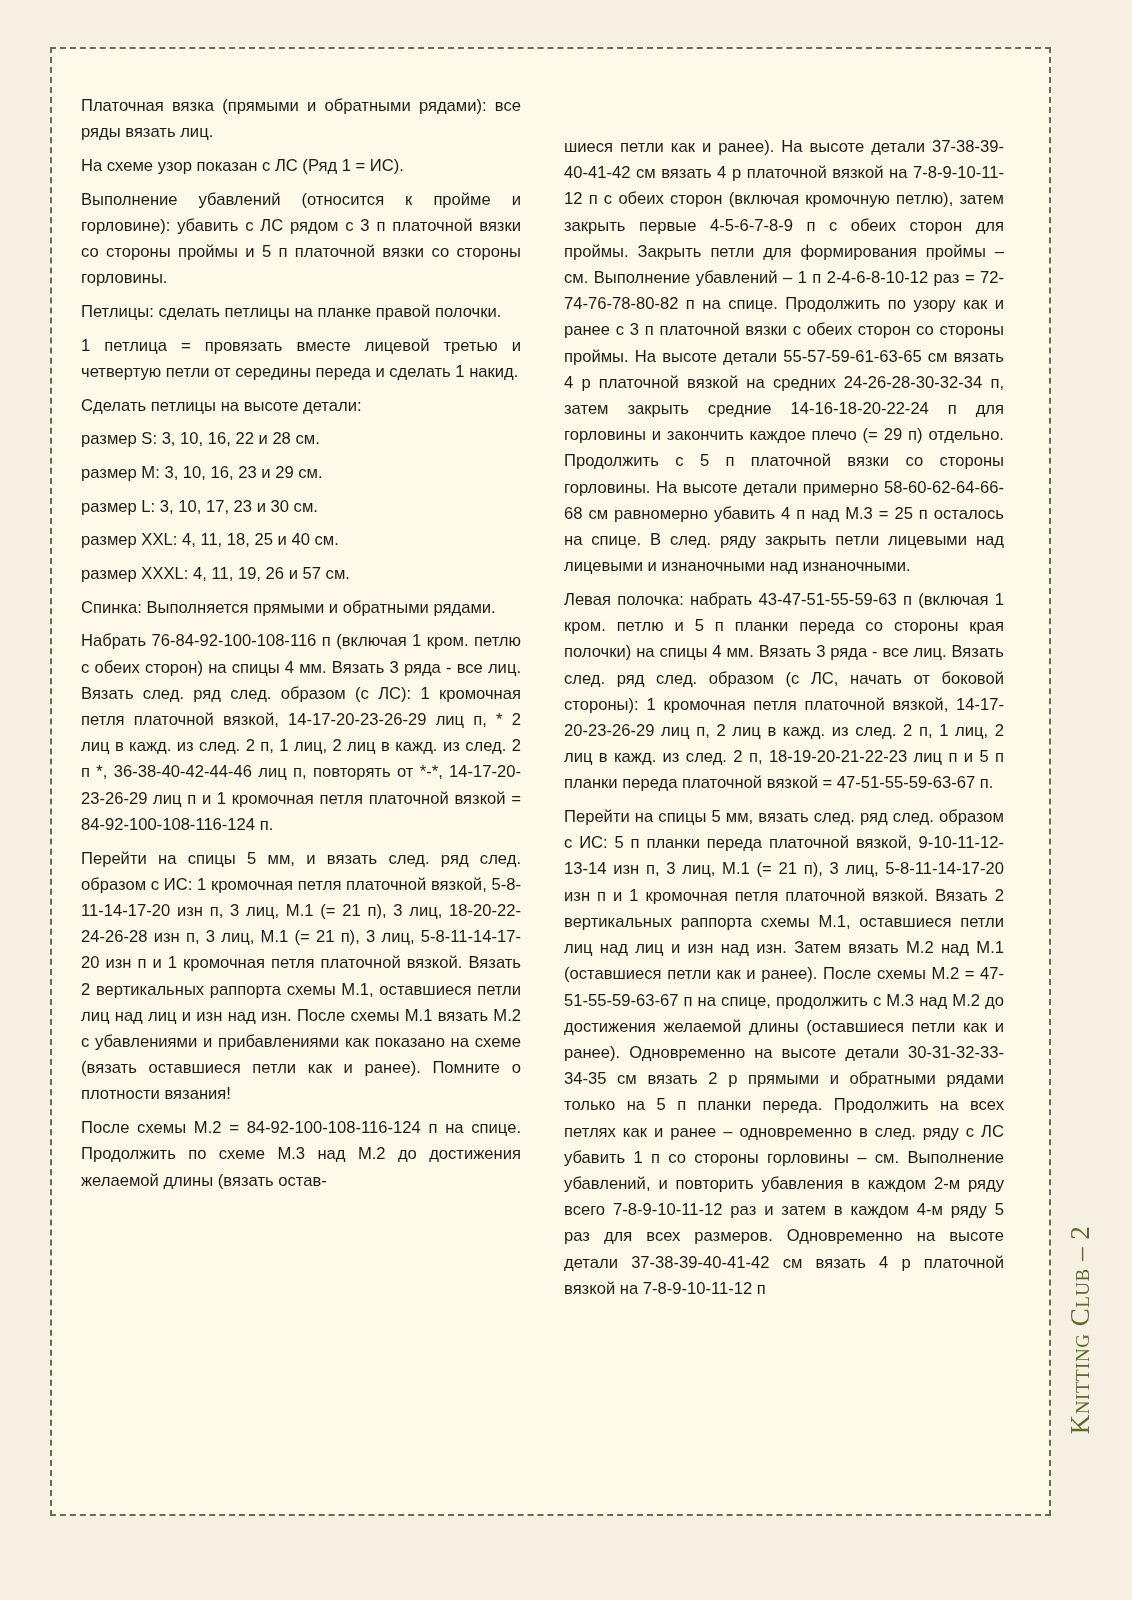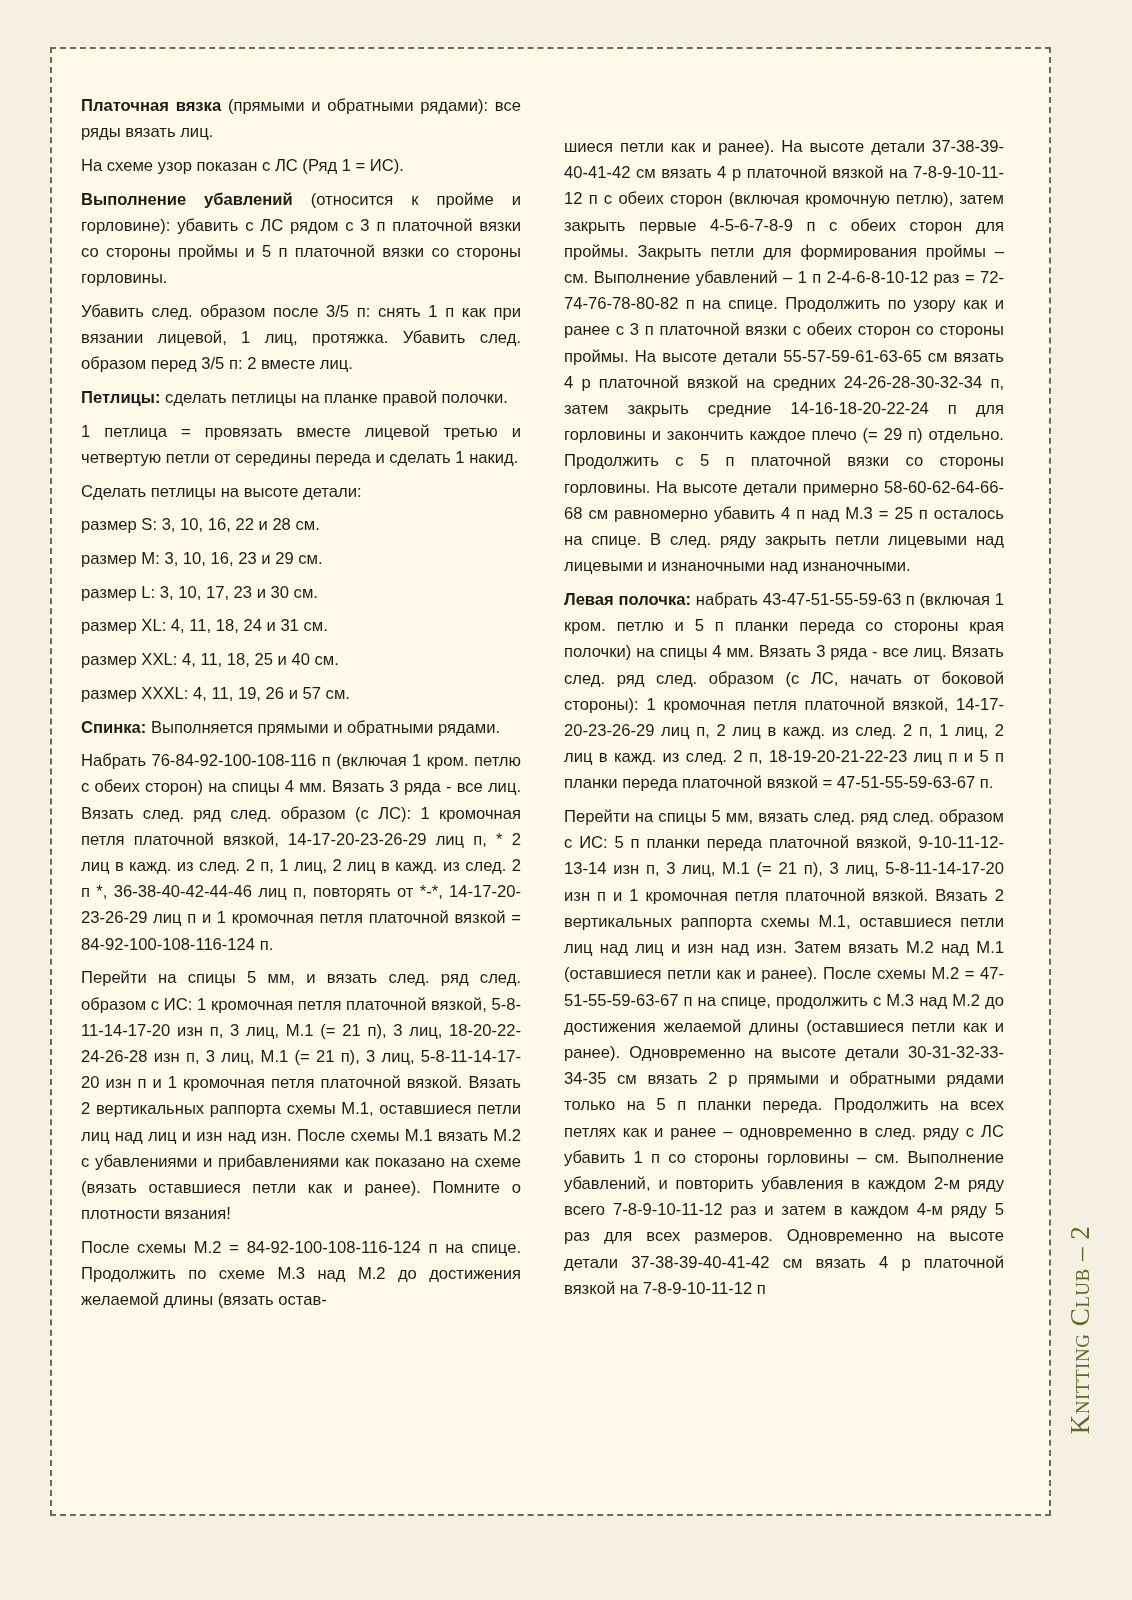--- a/index.html
+++ b/index.html
@@ -24,21 +24,21 @@
     top: 93px;
     width: 440px;
     font-size: 16.6px;
     line-height: 26.2px;
     text-align: justify;
     hyphens: manual;
   }
   .col.left { left: 81px; }
   .col.right { left: 564px; top: 93px; margin-top: 41px; }
   .col p { margin: 0 0 7.5px 0; }
-  .col b { font-weight: bold; }
+  .col b { font-weight: normal; }
   .brand {
     position: absolute;
     left: 1080px;
     top: 1330px;
     transform: translate(-50%, -50%) rotate(-90deg);
     white-space: nowrap;
     font-family: "Liberation Serif", serif;
     font-size: 27px;
     color: #5c6b2c;
     letter-spacing: 0.5px;
@@ -47,28 +47,26 @@
 </style>
 </head>
 <body>
 
 <div class="frame"></div>
 
 <div class="col left">
   <p><b>Платочная вязка</b><span> (прямыми и обратными рядами): все ряды вязать лиц.</span></p>
   <p><span>На схеме узор показан с ЛС (Ряд 1 = ИС).</span></p>
   <p><b>Выполнение убавлений</b><span> (относится к пройме и горловине): убавить с ЛС рядом с 3 п платочной вязки со стороны проймы и 5 п платочной вязки со стороны горловины.</span></p>
-  <p><span>Убавить след. образом после 3/5 п: снять 1 п как при вязании лицевой, 1 лиц, протяжка. Убавить след. образом перед 3/5 п: 2 вместе лиц.</span></p>
   <p><b>Петлицы:</b><span> сделать петлицы на планке правой полочки.</span></p>
   <p><span>1 петлица = провязать вместе лицевой третью и четвертую петли от середины переда и сделать 1 накид.</span></p>
   <p><span>Сделать петлицы на высоте детали:</span></p>
   <p><span>размер S: 3, 10, 16, 22 и 28 см.</span></p>
   <p><span>размер M: 3, 10, 16, 23 и 29 см.</span></p>
   <p><span>размер L: 3, 10, 17, 23 и 30 см.</span></p>
-  <p><span>размер XL: 4, 11, 18, 24 и 31 см.</span></p>
   <p><span>размер XXL: 4, 11, 18, 25 и 40 см.</span></p>
   <p><span>размер XXXL: 4, 11, 19, 26 и 57 см.</span></p>
   <p><b>Спинка:</b><span> Выполняется прямыми и обратными рядами.</span></p>
   <p><span>Набрать 76-84-92-100-108-116 п (включая 1 кром. петлю с обеих сторон) на спицы 4 мм. Вязать 3 ряда - все лиц. Вязать след. ряд след. образом (с ЛС): 1 кромочная петля платочной вязкой, 14-17-20-23-26-29 лиц п, * 2 лиц в кажд. из след. 2 п, 1 лиц, 2 лиц в кажд. из след. 2 п *, 36-38-40-42-44-46 лиц п, повторять от *-*, 14-17-20-23-26-29 лиц п и 1 кромочная петля платочной вязкой = 84-92-100-108-116-124 п.</span></p>
   <p><span>Перейти на спицы 5 мм, и вязать след. ряд след. образом с ИС: 1 кромочная петля платочной вязкой, 5-8-11-14-17-20 изн п, 3 лиц, М.1 (= 21 п), 3 лиц, 18-20-22-24-26-28 изн п, 3 лиц, М.1 (= 21 п), 3 лиц, 5-8-11-14-17-20 изн п и 1 кромочная петля платочной вязкой. Вязать 2 вертикальных раппорта схемы М.1, оставшиеся петли лиц над лиц и изн над изн. После схемы М.1 вязать М.2 с убавлениями и прибавлениями как показано на схеме (вязать оставшиеся петли как и ранее). Помните о плотности вязания!</span></p>
   <p><span>После схемы М.2 = 84-92-100-108-116-124 п на спице. Продолжить по схеме М.3 над М.2 до достижения желаемой длины (вязать остав-</span></p>
 </div>
 
 <div class="col right">
   <p><span>шиеся петли как и ранее). На высоте детали 37-38-39-40-41-42 см вязать 4 р платочной вязкой на 7-8-9-10-11-12 п с обеих сторон (включая кромочную петлю), затем закрыть первые 4-5-6-7-8-9 п с обеих сторон для проймы. Закрыть петли для формирования проймы – см. Выполнение убавлений – 1 п 2-4-6-8-10-12 раз = 72-74-76-78-80-82 п на спице. Продолжить по узору как и ранее с 3 п платочной вязки с обеих сторон со стороны проймы. На высоте детали 55-57-59-61-63-65 см вязать 4 р платочной вязкой на средних 24-26-28-30-32-34 п, затем закрыть средние 14-16-18-20-22-24 п для горловины и закончить каждое плечо (= 29 п) отдельно. Продолжить с 5 п платочной вязки со стороны горловины. На высоте детали примерно 58-60-62-64-66-68 см равномерно убавить 4 п над М.3 = 25 п осталось на спице. В след. ряду закрыть петли лицевыми над лицевыми и изнаночными над изнаночными.</span></p>

